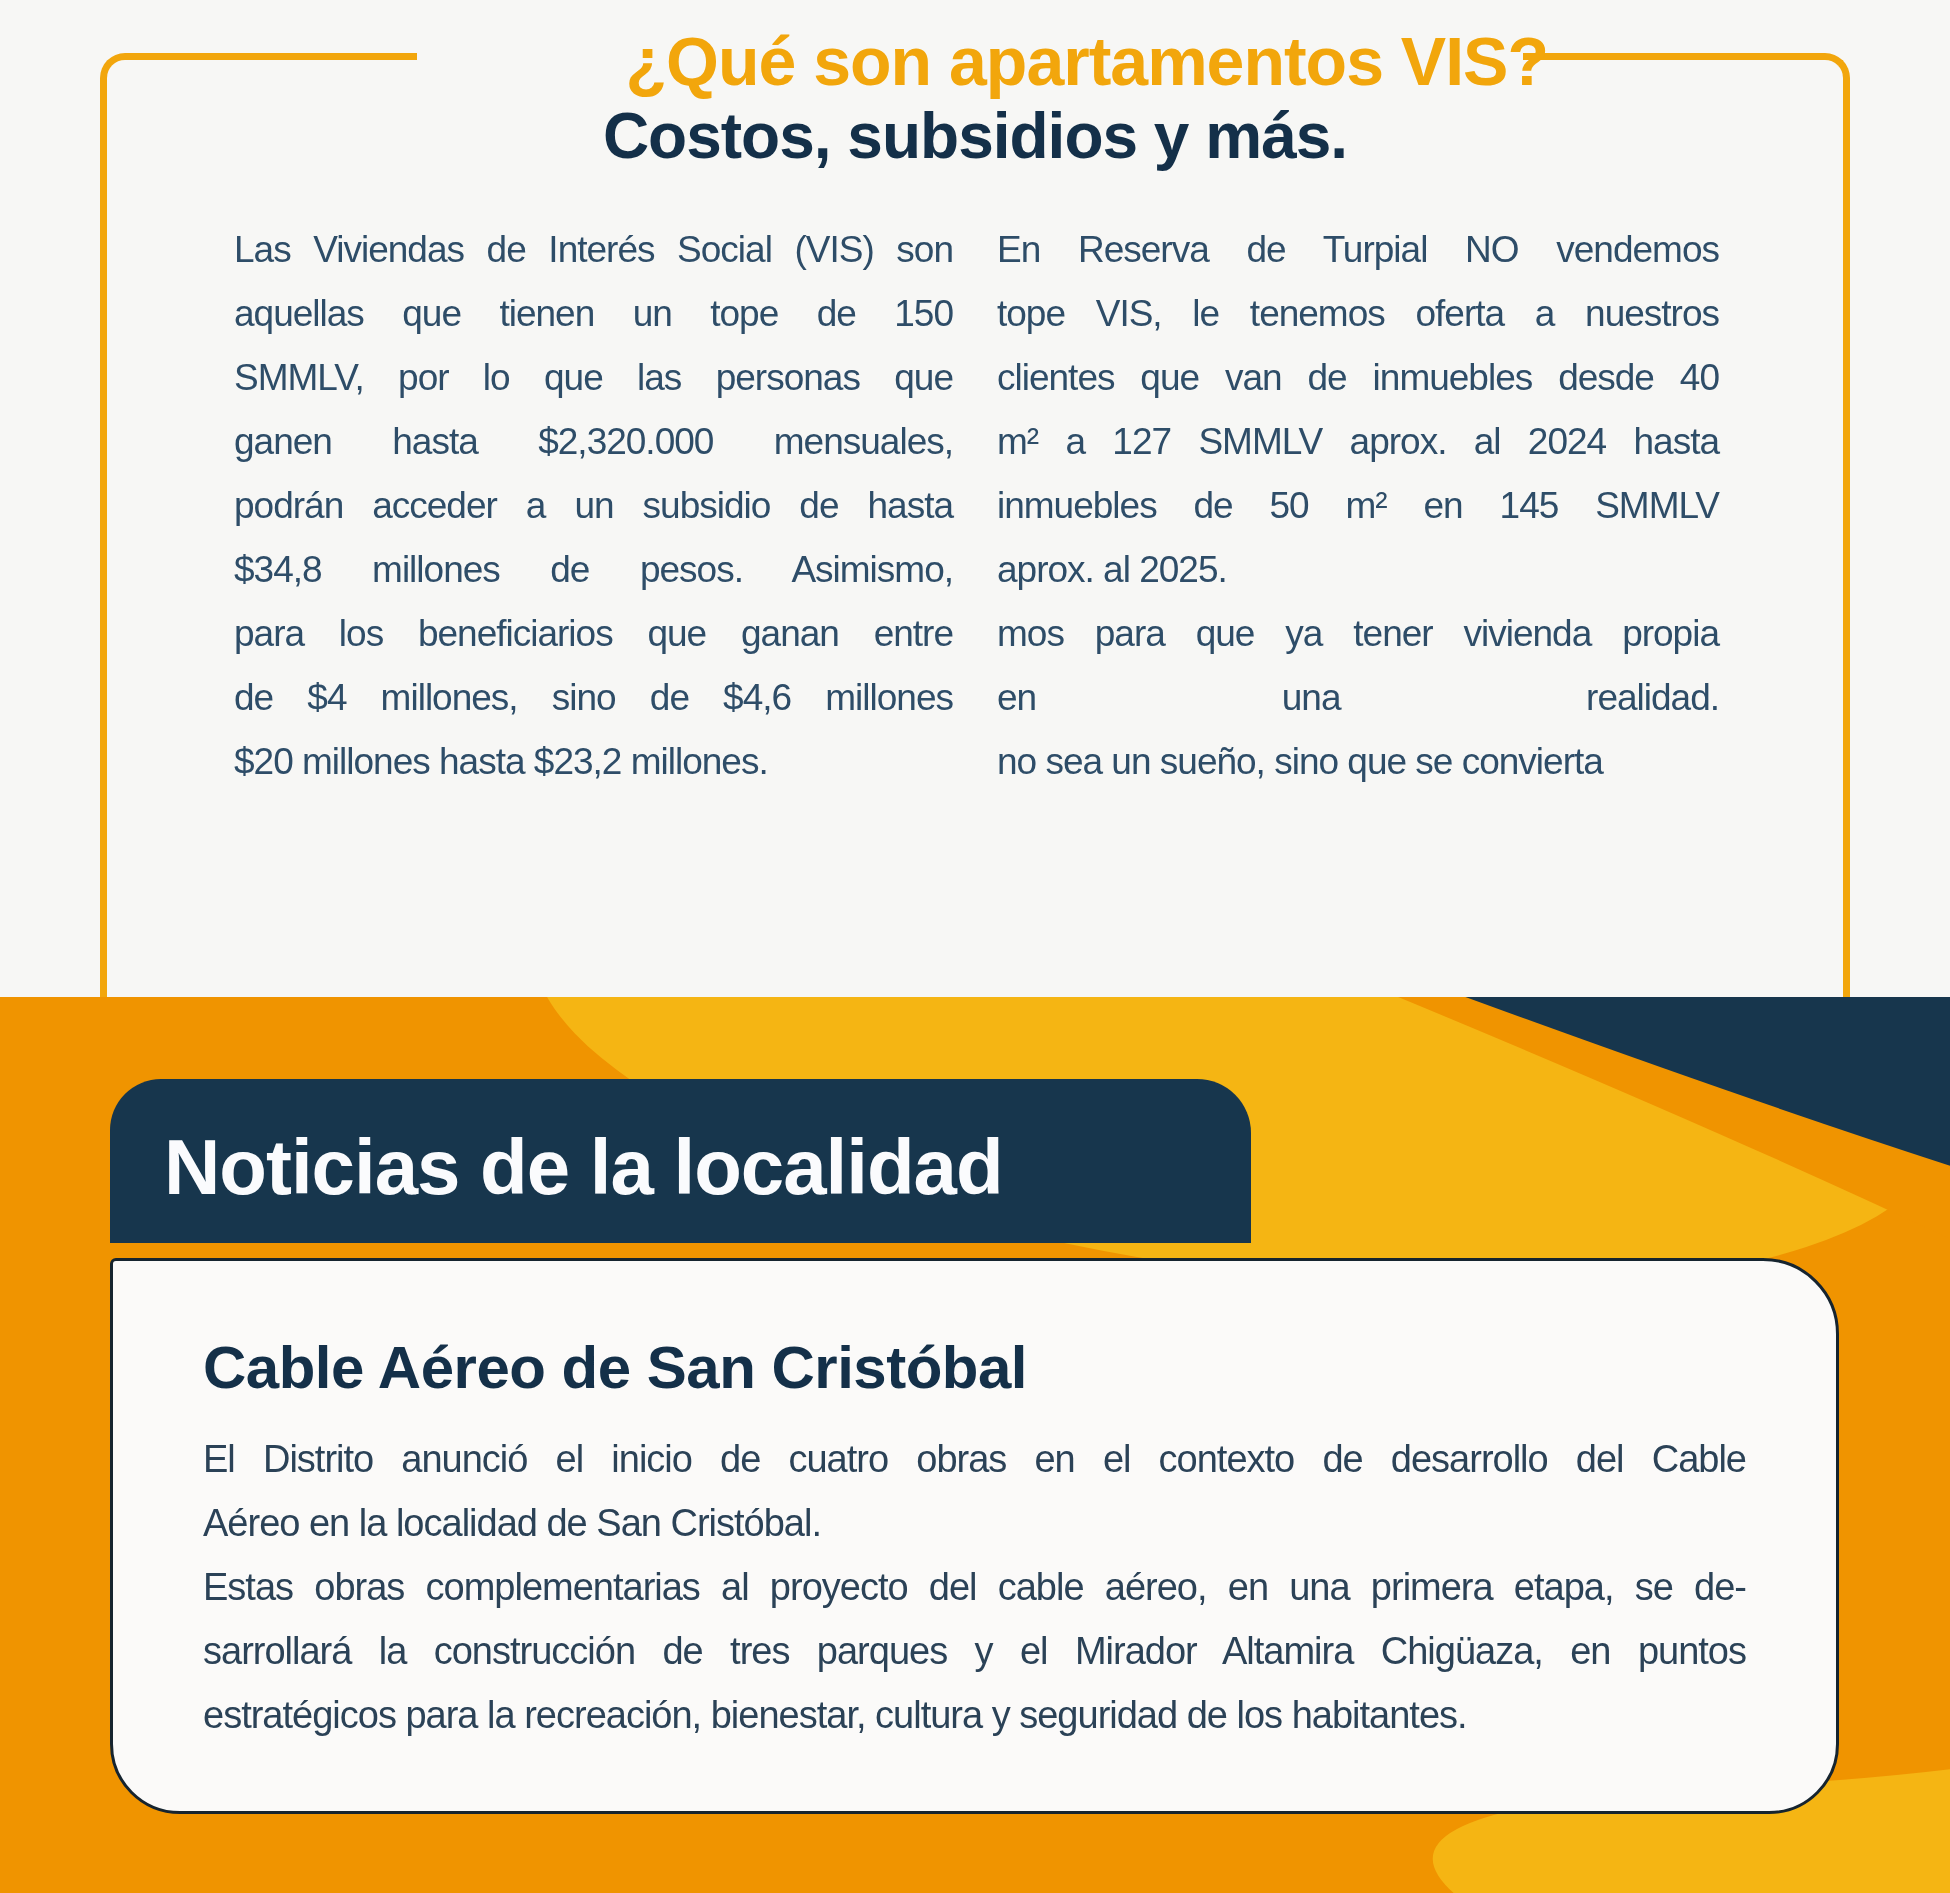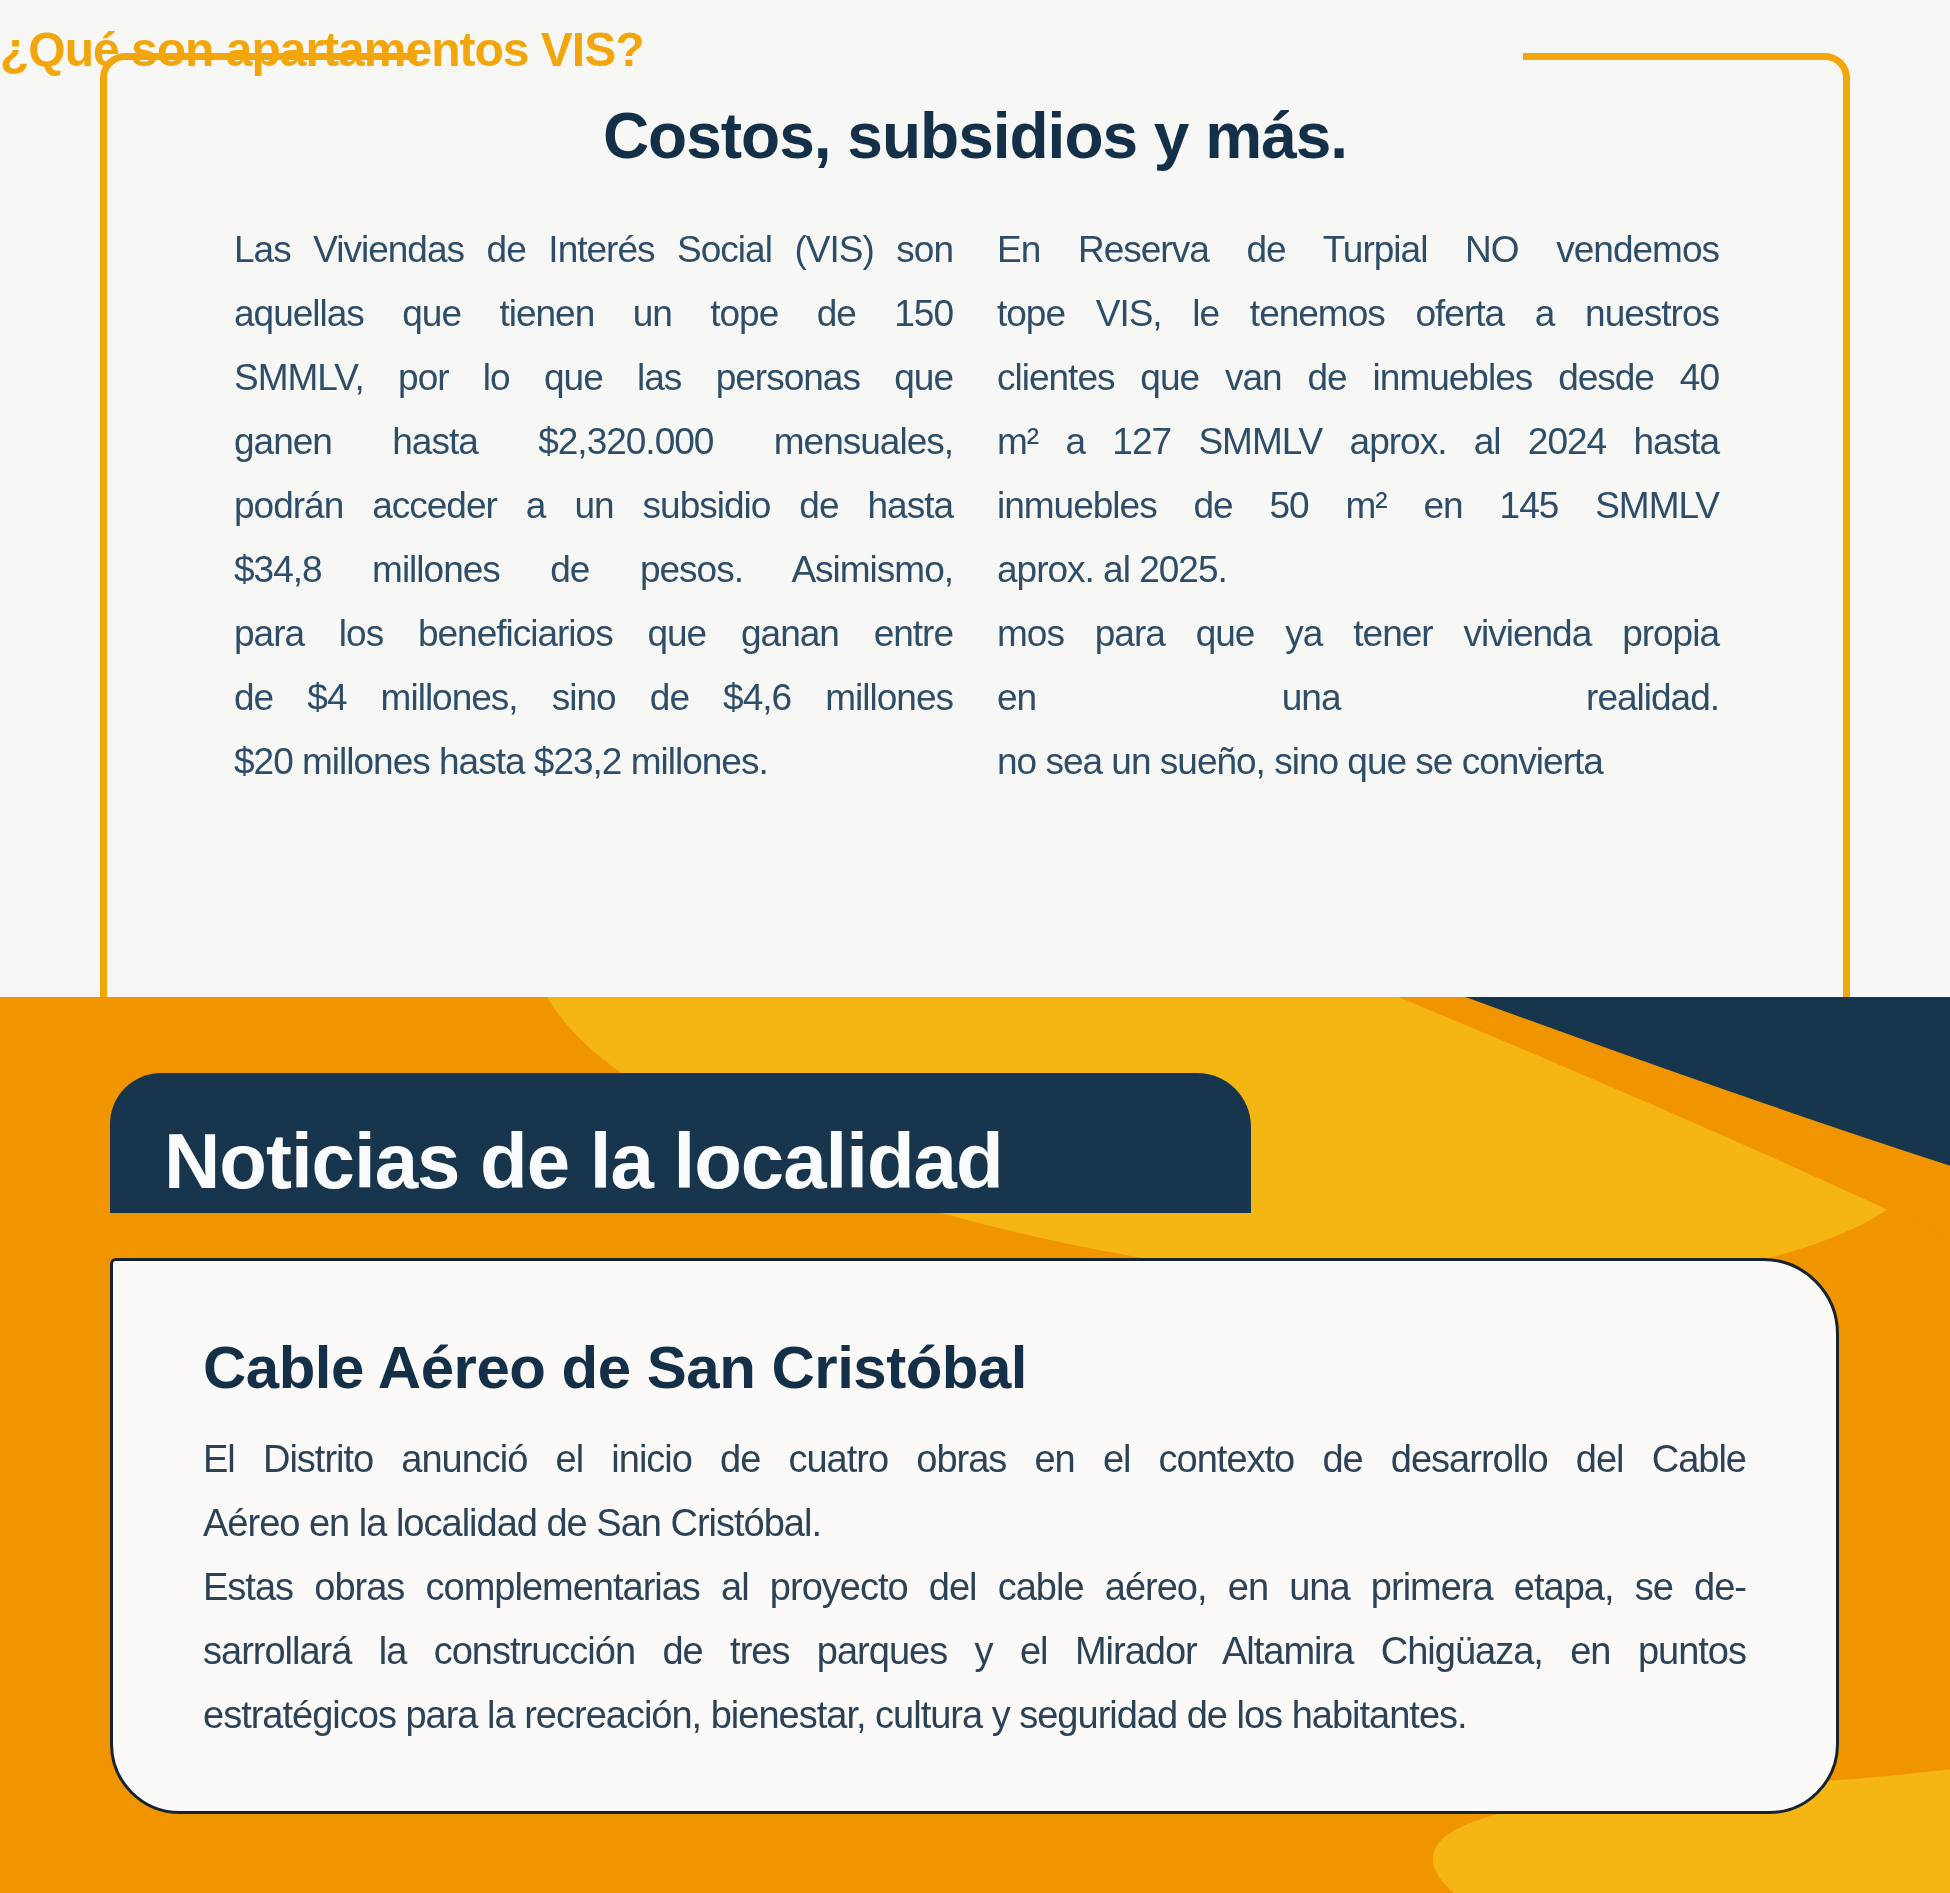--- a/index.html
+++ b/index.html
@@ -22,40 +22,40 @@
   }
   
   .top-section{position:absolute;left:0;top:0;width:1950px;height:997px;background:var(--c-paper);}
   .frame{
     position:absolute;left:100px;top:53px;width:1750px;height:944px;
     border:7.8px solid var(--c-accent);border-bottom:none;
     border-radius:25px 25px 0 0;
   }
   .frame-gap{position:absolute;left:417px;top:37px;width:1106px;height:45px;background:var(--c-paper);}
   .page-title{
-    position:absolute;left:0;top:21.5px;width:1548px;text-align:left;
-    font-size:48px;font-weight:bold;letter-spacing:-1px;color:var(--c-accent);
+    position:absolute;left:0;top:21.5px;width:1548px;text-align:right;
+    font-size:68px;font-weight:bold;letter-spacing:-1px;color:var(--c-accent);
   }
   .page-subtitle{
     position:absolute;left:0;top:99px;width:1950px;text-align:center;
     font-size:64px;font-weight:bold;letter-spacing:-1px;color:var(--c-heading);
   }
   .col{
     position:absolute;top:218px;font-size:37px;line-height:64px;
     letter-spacing:-1px;color:var(--c-ink);
   }
   .col-left{left:234px;width:719px;}
   .col-right{left:997px;width:722px;}
   .jlines .line{text-align:justify;text-align-last:justify;white-space:nowrap;}
   .jlines .line:last-child{text-align-last:left;}
   
   .news-section{position:absolute;left:0;top:997px;width:1950px;height:897px;background:var(--c-orange);}
   .decor{position:absolute;left:0;top:0;width:1950px;height:897px;display:block;}
   .news-banner{
-    position:absolute;left:110px;top:76px;width:1141px;height:140px;
+    position:absolute;left:110px;top:82px;width:1141px;height:164px;
     background:var(--c-navy);border-radius:51px 54px 0 0;z-index:3;
   }
   .news-banner-title{
     display:block;padding-left:54px;line-height:176px;
     font-size:78px;font-weight:bold;letter-spacing:-1px;color:#FAFBFD;white-space:nowrap;
   }
   .news-card{
     position:absolute;left:110px;top:261px;width:1729px;height:556px;
     background:var(--c-card);border:3.9px solid var(--c-border);
     border-radius:5.9px 76px 70px 70px;z-index:2;

